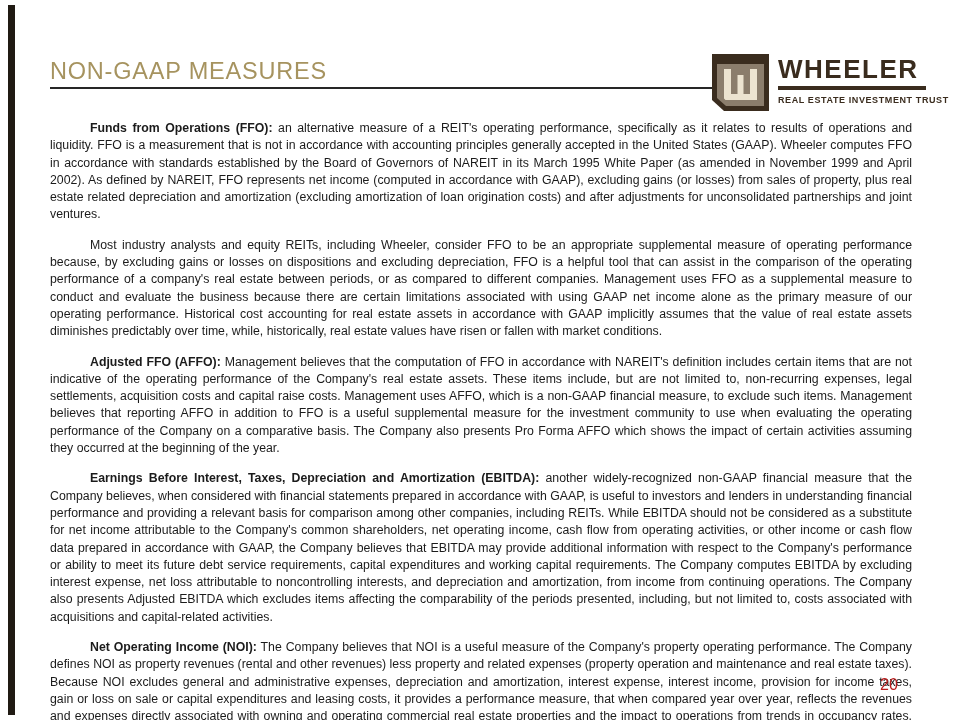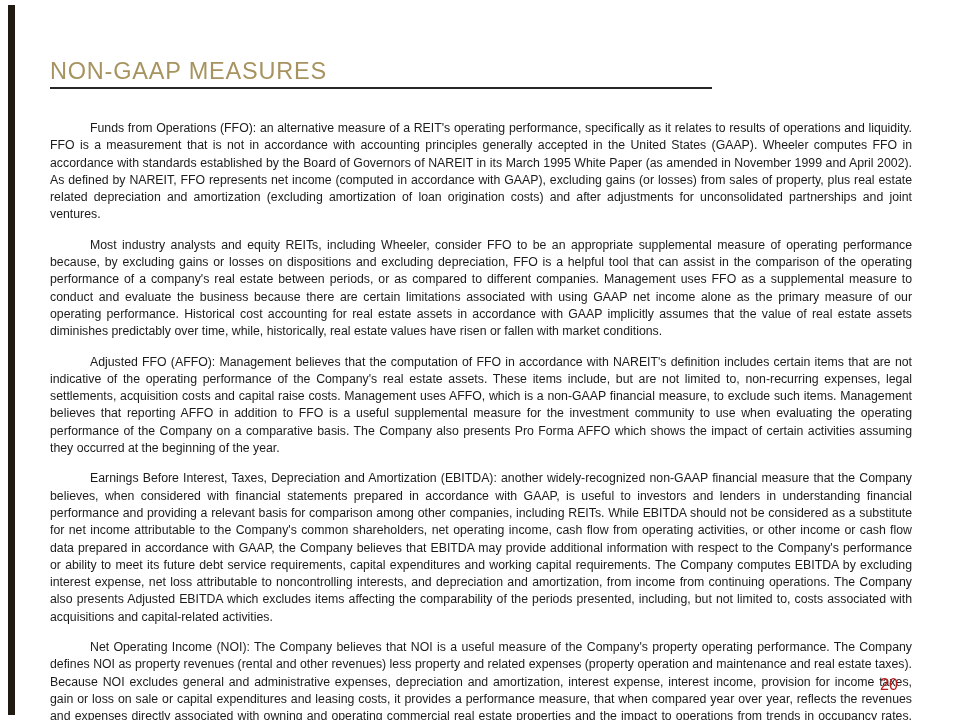--- a/index.html
+++ b/index.html
@@ -42,38 +42,50 @@
   }
 
   .content {
     position: absolute; left: 50px; top: 120px; width: 862px;
     color: #1b1b1b;
   }
   .content p {
     font-size: 12.3px; line-height: 17.3px; text-align: justify;
     margin-bottom: 13px;
   }
-  .content p strong { font-weight: 400; padding-left: 40px; }
+  .content p strong { font-weight: 700; padding-left: 40px; }
 
   .page-number {
     position: absolute; left: 880px; top: 676px;
     font-size: 16px; color: #b91c1c;
   }
 </style>
 </head>
 <body>
 
 <div class="slide">
 
   <div class="left-accent-bar"></div>
 
   <div class="page-title">NON-GAAP MEASURES</div>
 
   <div class="title-rule"></div>
 
+  <div class="logo">
+    <svg class="logo-mark" viewBox="0 0 57 57" xmlns="http://www.w3.org/2000/svg" aria-hidden="true">
+      <polygon points="0,0 57,0 57,57 12,57 0,46" fill="#3a2c1e"></polygon>
+      <polygon points="5,10 52,10 52,52 14,52 5,44" fill="#8b7d6c"></polygon>
+      <path d="M12 15 H19 V40 H25.5 V21 H31.5 V40 H38 V15 H45 V46 H13.5 L12 44.5 Z" fill="#ece3d0"></path>
+    </svg>
+    <div class="logo-text">
+      <div class="logo-name">WHEELER</div>
+      <div class="logo-rule"></div>
+      <div class="logo-tagline">REAL ESTATE INVESTMENT TRUST</div>
+    </div>
+  </div>
 
   <div class="content">
     <p><strong>Funds from Operations (FFO):</strong><span> an alternative measure of a REIT's operating performance, specifically as it relates to results of operations and liquidity. FFO is a measurement that is not in accordance with accounting principles generally accepted in the United States (GAAP). Wheeler computes FFO in accordance with standards established by the Board of Governors of NAREIT in its March 1995 White Paper (as amended in November 1999 and April 2002). As defined by NAREIT, FFO represents net income (computed in accordance with GAAP), excluding gains (or losses) from sales of property, plus real estate related depreciation and amortization (excluding amortization of loan origination costs) and after adjustments for unconsolidated partnerships and joint ventures.</span></p>
     <p><strong></strong><span>Most industry analysts and equity REITs, including Wheeler, consider FFO to be an appropriate supplemental measure of operating performance because, by excluding gains or losses on dispositions and excluding depreciation, FFO is a helpful tool that can assist in the comparison of the operating performance of a company's real estate between periods, or as compared to different companies. Management uses FFO as a supplemental measure to conduct and evaluate the business because there are certain limitations associated with using GAAP net income alone as the primary measure of our operating performance. Historical cost accounting for real estate assets in accordance with GAAP implicitly assumes that the value of real estate assets diminishes predictably over time, while, historically, real estate values have risen or fallen with market conditions.</span></p>
     <p><strong>Adjusted FFO (AFFO):</strong><span> Management believes that the computation of FFO in accordance with NAREIT's definition includes certain items that are not indicative of the operating performance of the Company's real estate assets. These items include, but are not limited to, non-recurring expenses, legal settlements, acquisition costs and capital raise costs. Management uses AFFO, which is a non-GAAP financial measure, to exclude such items. Management believes that reporting AFFO in addition to FFO is a useful supplemental measure for the investment community to use when evaluating the operating performance of the Company on a comparative basis. The Company also presents Pro Forma AFFO which shows the impact of certain activities assuming they occurred at the beginning of the year.</span></p>
     <p><strong>Earnings Before Interest, Taxes, Depreciation and Amortization (EBITDA):</strong><span> another widely-recognized non-GAAP financial measure that the Company believes, when considered with financial statements prepared in accordance with GAAP, is useful to investors and lenders in understanding financial performance and providing a relevant basis for comparison among other companies, including REITs. While EBITDA should not be considered as a substitute for net income attributable to the Company's common shareholders, net operating income, cash flow from operating activities, or other income or cash flow data prepared in accordance with GAAP, the Company believes that EBITDA may provide additional information with respect to the Company's performance or ability to meet its future debt service requirements, capital expenditures and working capital requirements. The Company computes EBITDA by excluding interest expense, net loss attributable to noncontrolling interests, and depreciation and amortization, from income from continuing operations. The Company also presents Adjusted EBITDA which excludes items affecting the comparability of the periods presented, including, but not limited to, costs associated with acquisitions and capital-related activities.</span></p>
     <p><strong>Net Operating Income (NOI):</strong><span> The Company believes that NOI is a useful measure of the Company's property operating performance. The Company defines NOI as property revenues (rental and other revenues) less property and related expenses (property operation and maintenance and real estate taxes). Because NOI excludes general and administrative expenses, depreciation and amortization, interest expense, interest income, provision for income taxes, gain or loss on sale or capital expenditures and leasing costs, it provides a performance measure, that when compared year over year, reflects the revenues and expenses directly associated with owning and operating commercial real estate properties and the impact to operations from trends in occupancy rates, rental rates and operating costs, providing perspective not immediately apparent from net income. The Company uses NOI to evaluate its operating performance since NOI allows the Company to evaluate the impact that certain factors, such as occupancy levels, lease structure, lease rates and tenant base, have on the Company's results, margins and returns. NOI should not be viewed as a measure of the Company's overall financial performance since it does not reflect general and administrative expenses, depreciation and amortization, involuntary conversion, interest expense, interest income, provision for income taxes, gain or loss on sale or disposition of assets, and the level of capital expenditures and leasing costs necessary to maintain the operating performance of the Company's properties. Other REITs may use different methodologies for calculating NOI, and, accordingly, the Company's NOI may not be comparable to that of other REITs.</span></p>
   </div>
 
   <div class="page-number">20</div>

